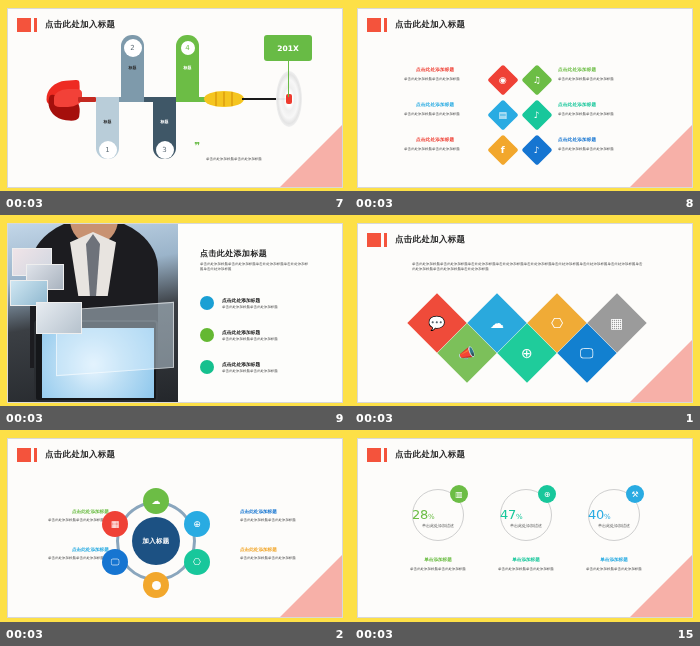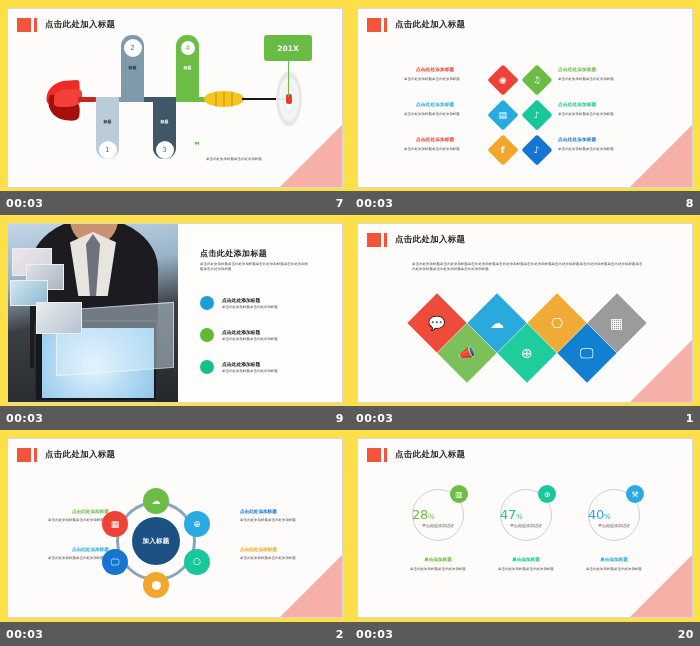--- a/index.html
+++ b/index.html
@@ -470,17 +470,17 @@
         </div>
         <div class="pcap" style="left:230px;top:84px;">单击此处添加描述</div>
         <div class="psub" style="left:226px;top:118px;color:#29abe2;">单击添加标题</div>
         <div class="pbody ftxt" style="left:228px;top:128px;">单击此处添加标题单击此处添加标题</div>
       </div>
 
       <div class="corner-tri"></div>
     </div>
     <div class="footer">
       <span>00:03</span>
-      <span class="pg">20</span>
+      <span class="pg">15</span>
     </div>
   </div>
 
 </div>
 
 </body></html>

